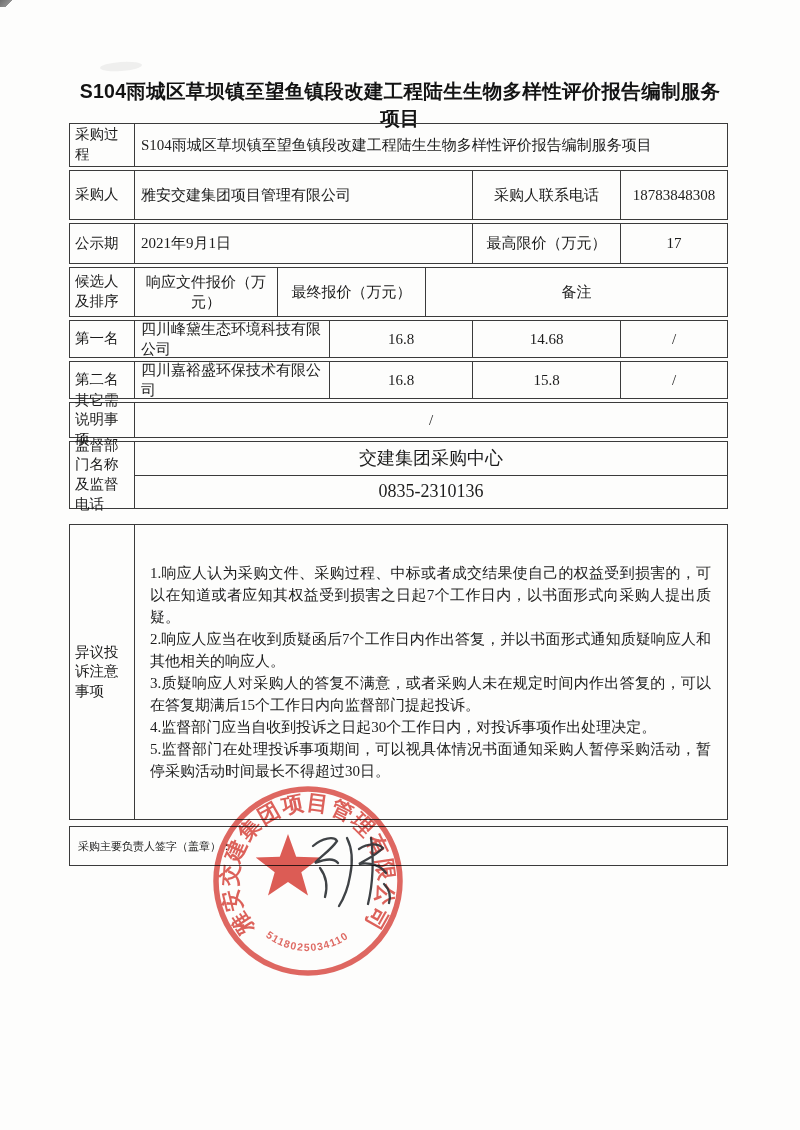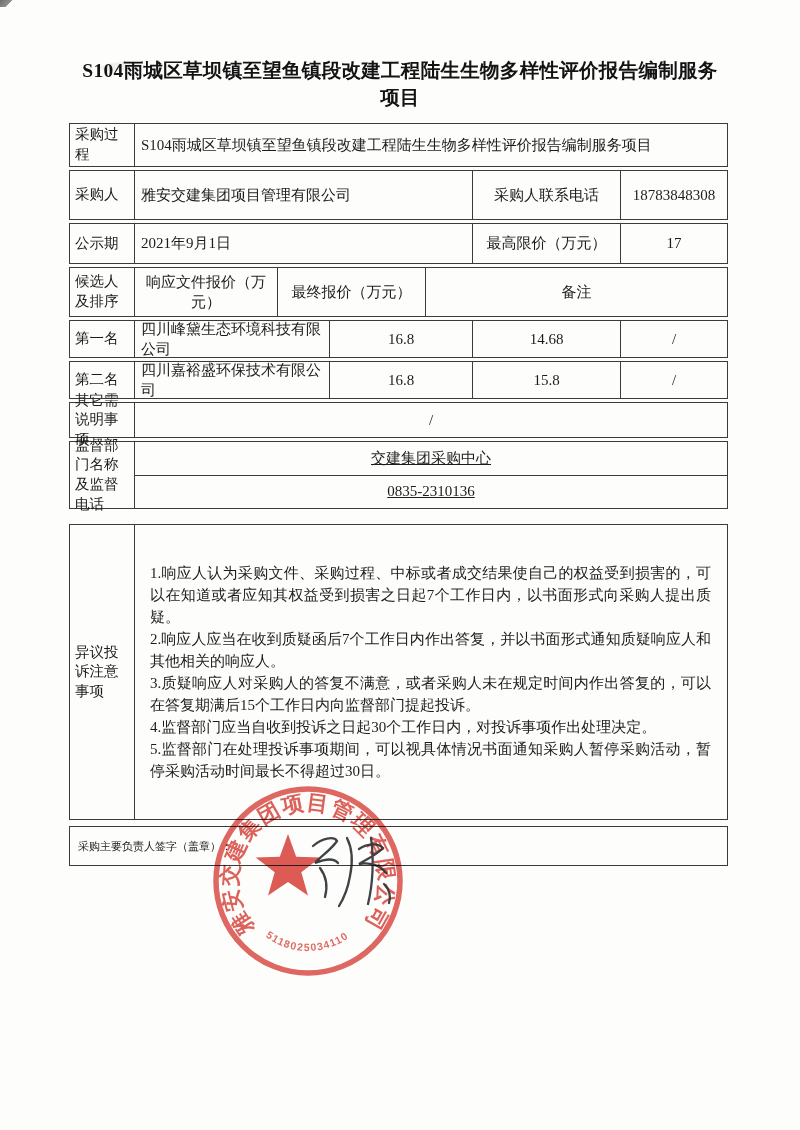--- a/index.html
+++ b/index.html
@@ -18,23 +18,23 @@
     background:linear-gradient(135deg,#4a4a4a 0%,#777 55%,transparent 56%);
     opacity:.8;
   }
   .smudge{
     position:absolute;left:100px;top:62px;width:42px;height:9px;
     background:#9a9a9a;opacity:.14;border-radius:50%;
     transform:rotate(-4deg);
   }
   
   .title{
-    position:absolute;left:60px;top:58px;width:680px;
+    position:absolute;left:60px;top:78px;width:680px;
     margin:0;text-align:center;
-    font-family:Liberation Serif, serif;
+    font-family:Liberation Sans, sans-serif;
     font-weight:700;font-size:19.5px;line-height:1.38;color:#131313;
     letter-spacing:.3px;
   }
   
   .tbl{position:absolute;left:69px;top:123px;width:659px;}
   .row{
     display:flex;align-items:stretch;
     border:1.5px solid #3b3b3b;
     margin-bottom:3px;
     box-sizing:border-box;
@@ -54,21 +54,21 @@
   .wval{flex:0 0 338px;}
   .wplab{flex:0 0 148px;text-align:center;}
   .wname{flex:0 0 195px;}
   .wdoc{flex:0 0 143px;padding:2px 10px;}
   .wfin{flex:0 0 148px;}
   .h44{height:44px;} .h42{height:50px;} .h38{height:38px;}
   .h28{height:41px;} .h36{height:36px;} .h68{height:68px;}
   .h296{height:296px;} .h40{height:40px;}
   .mb7{margin-bottom:15px;} .mb6{margin-bottom:6px;}
   .stack{flex:1 1 auto;display:flex;flex-direction:column;border-left:1.5px solid #3b3b3b;}
-  .stack .sub{flex:1 1 50%;display:flex;align-items:center;justify-content:center;font-size:15px;text-decoration:underline;}
+  .stack .sub{flex:1 1 50%;display:flex;align-items:center;justify-content:center;font-size:18px;}
   .stack .sub:first-child{border-bottom:1.5px solid #3b3b3b;}
   .objection-text{
     width:100%;padding:0 10px 0 9px;box-sizing:border-box;
     font-size:15px;line-height:1.47;text-align:justify;
   }
   .sign-cell{flex:1 1 auto;display:flex;align-items:center;
     font-size:11px;padding-left:8px;}
   
   .seal-svg{
     position:absolute;left:195px;top:765px;width:230px;height:230px;

